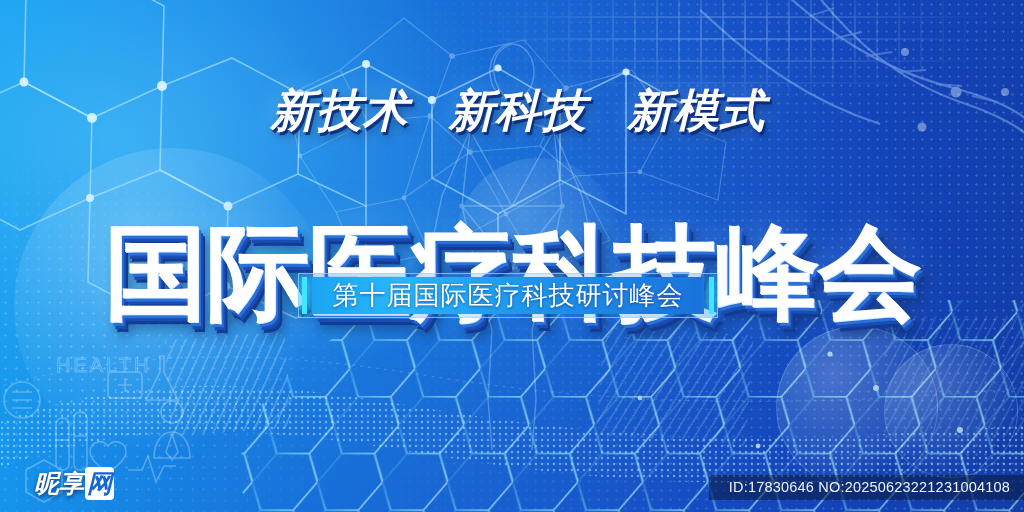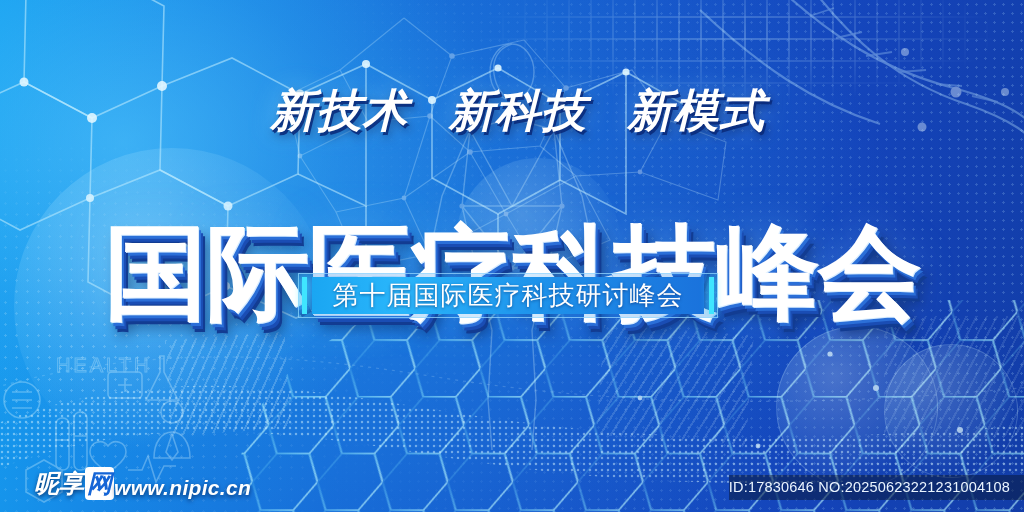--- a/index.html
+++ b/index.html
@@ -133,21 +133,21 @@
   }
   .wm-url{
     font-size:21px;font-weight:bold;font-style:italic;color:#ffffff;
     letter-spacing:.3px;
     text-shadow:0 2px 4px rgba(3,22,70,.7);
   }
 
   .idbar{
     position:absolute;right:0;bottom:12px;
     background:rgba(10,26,62,.55);
-    padding:4px 14px 5px 0;
+    padding:4px 14px 5px 20px;
     font-size:14.5px;color:#eaf4ff;letter-spacing:.2px;
     white-space:pre;
   }
 </style>
 </head>
 <body>
 
 <div class="poster">
 
   <div class="layer">
@@ -357,19 +357,18 @@
         <span class="subtitle">第十届国际医疗科技研讨峰会</span>
       </div>
       <div class="sub-bar"></div>
     </div>
 
     <div class="wm">
       <div class="wm-logo">
         <span>昵享</span>
         <span class="boxed">网</span>
       </div>
-      <div class="wm-url">www.nipic.cn</div>
     </div>
 
     <div class="idbar">ID:17830646 NO:20250623221231004108</div>
 
   </div>
 </div>
 
 </body></html>

